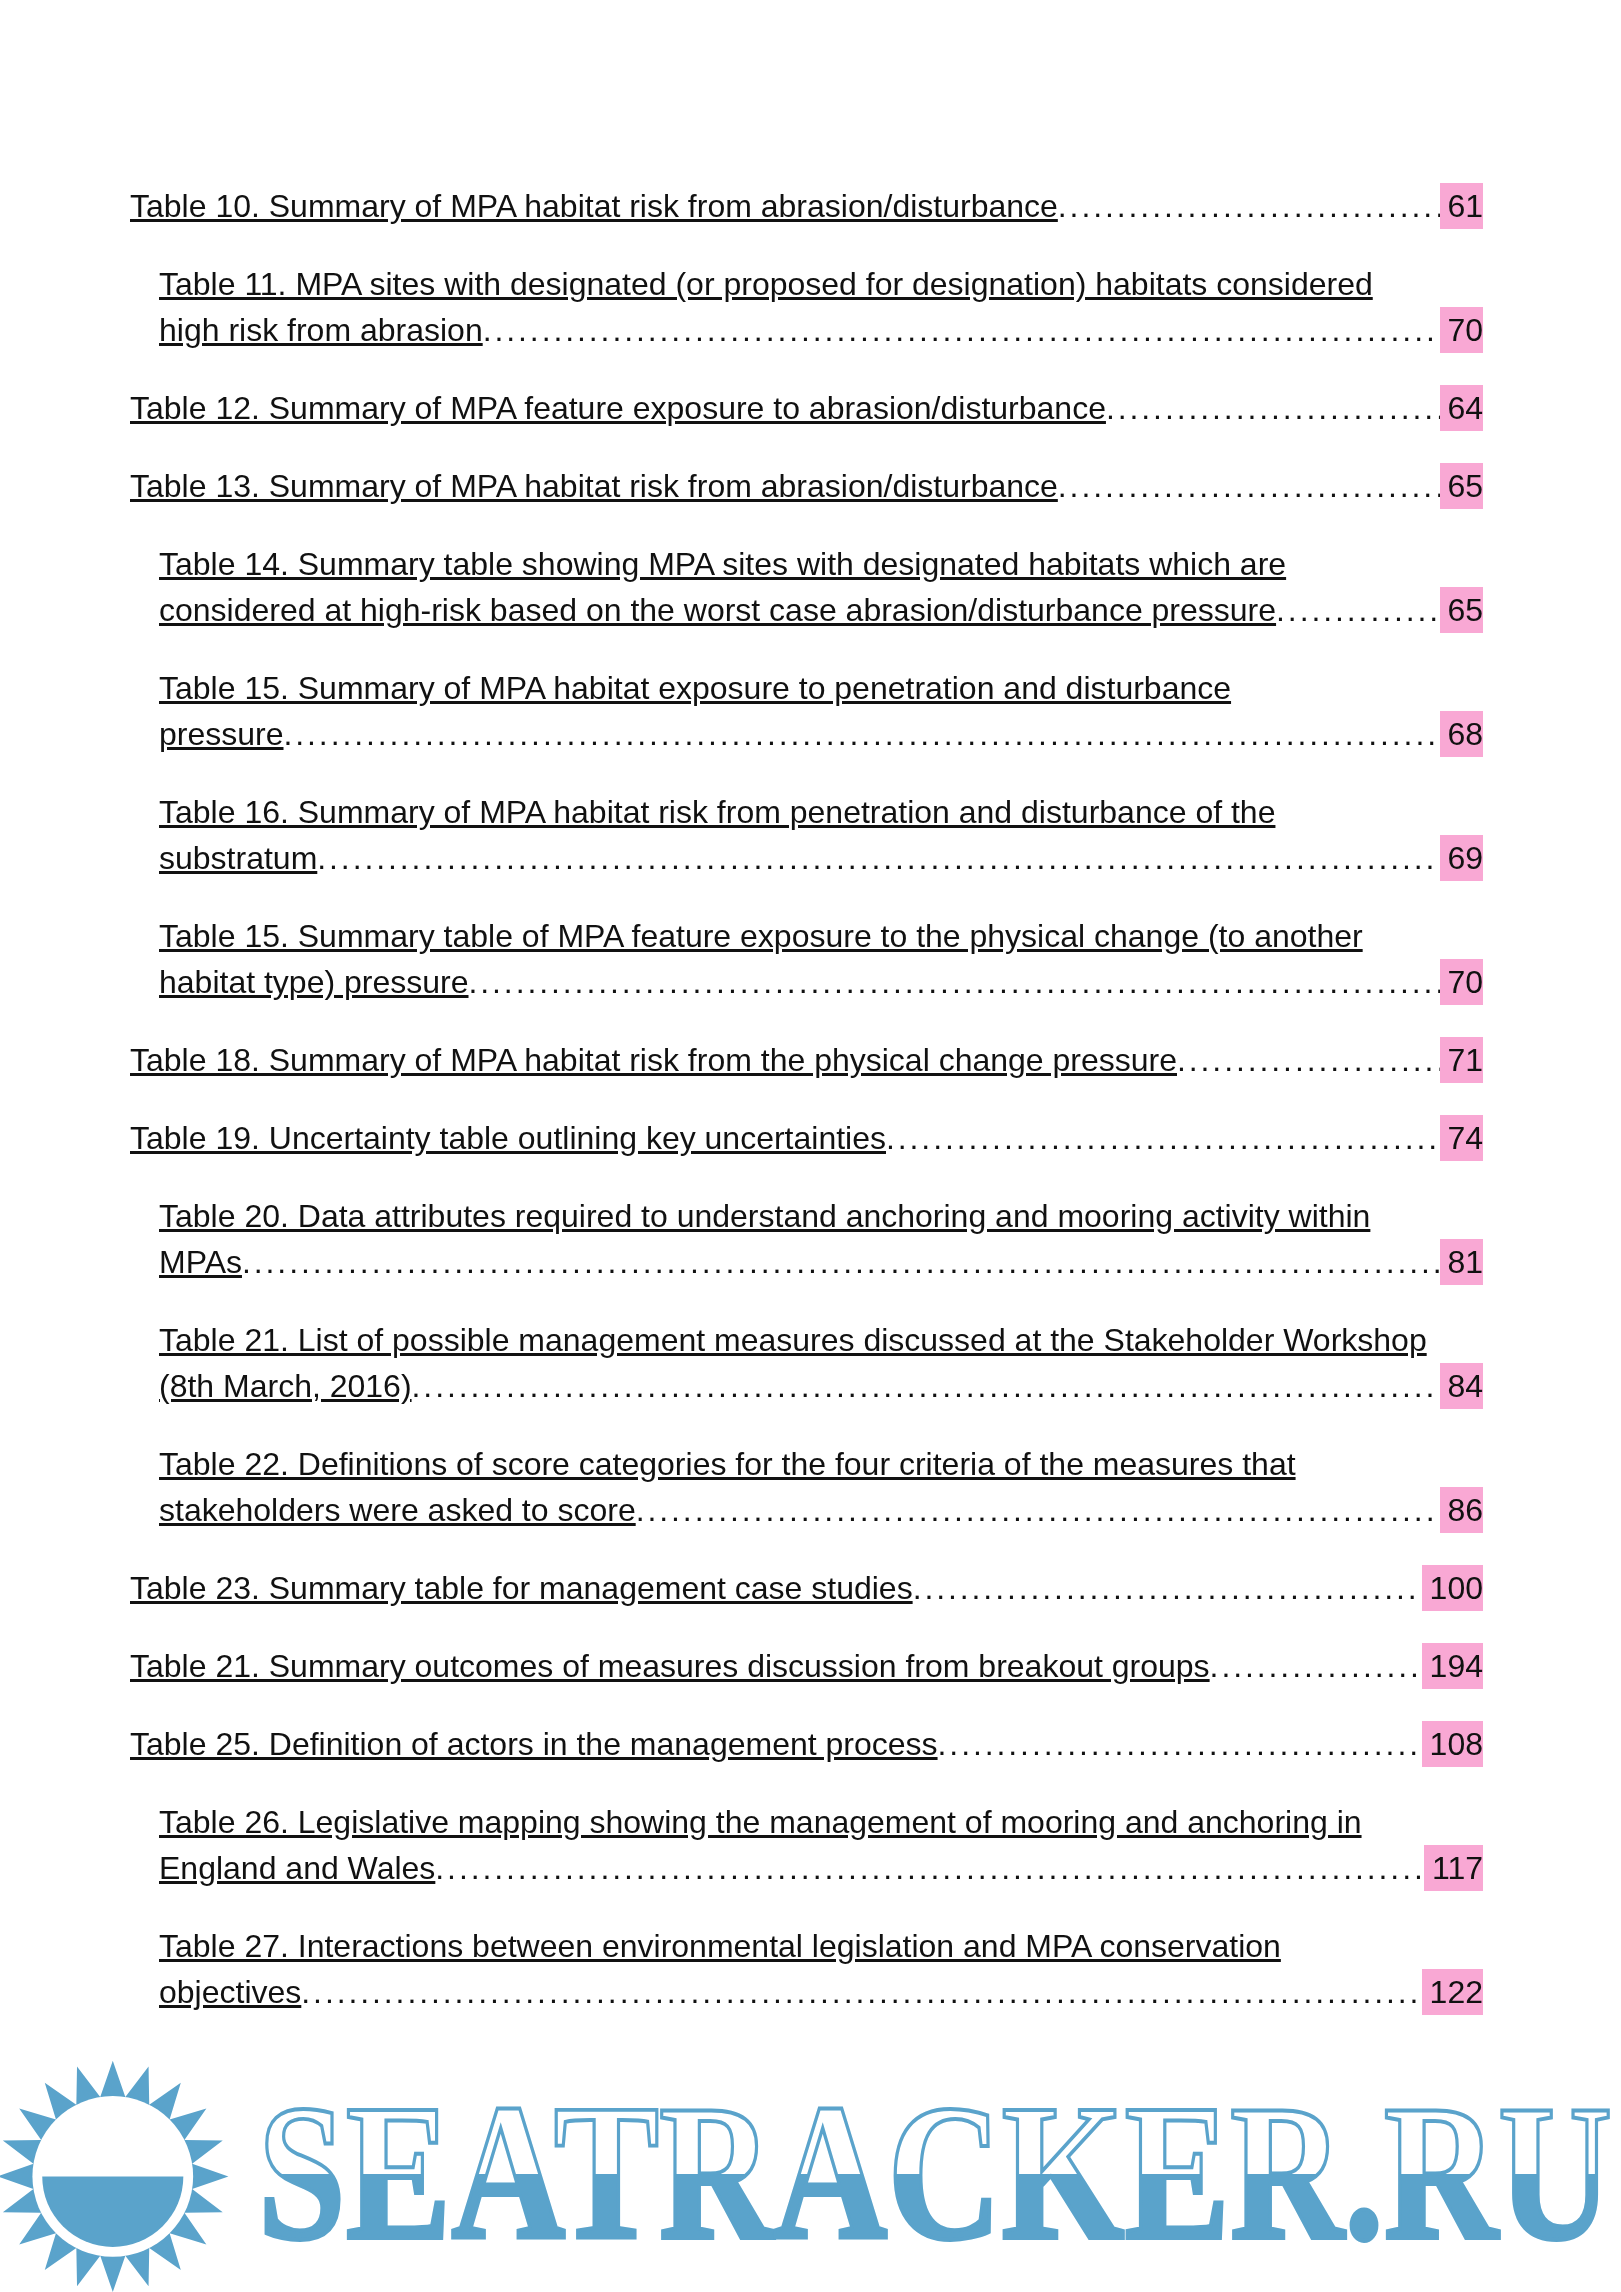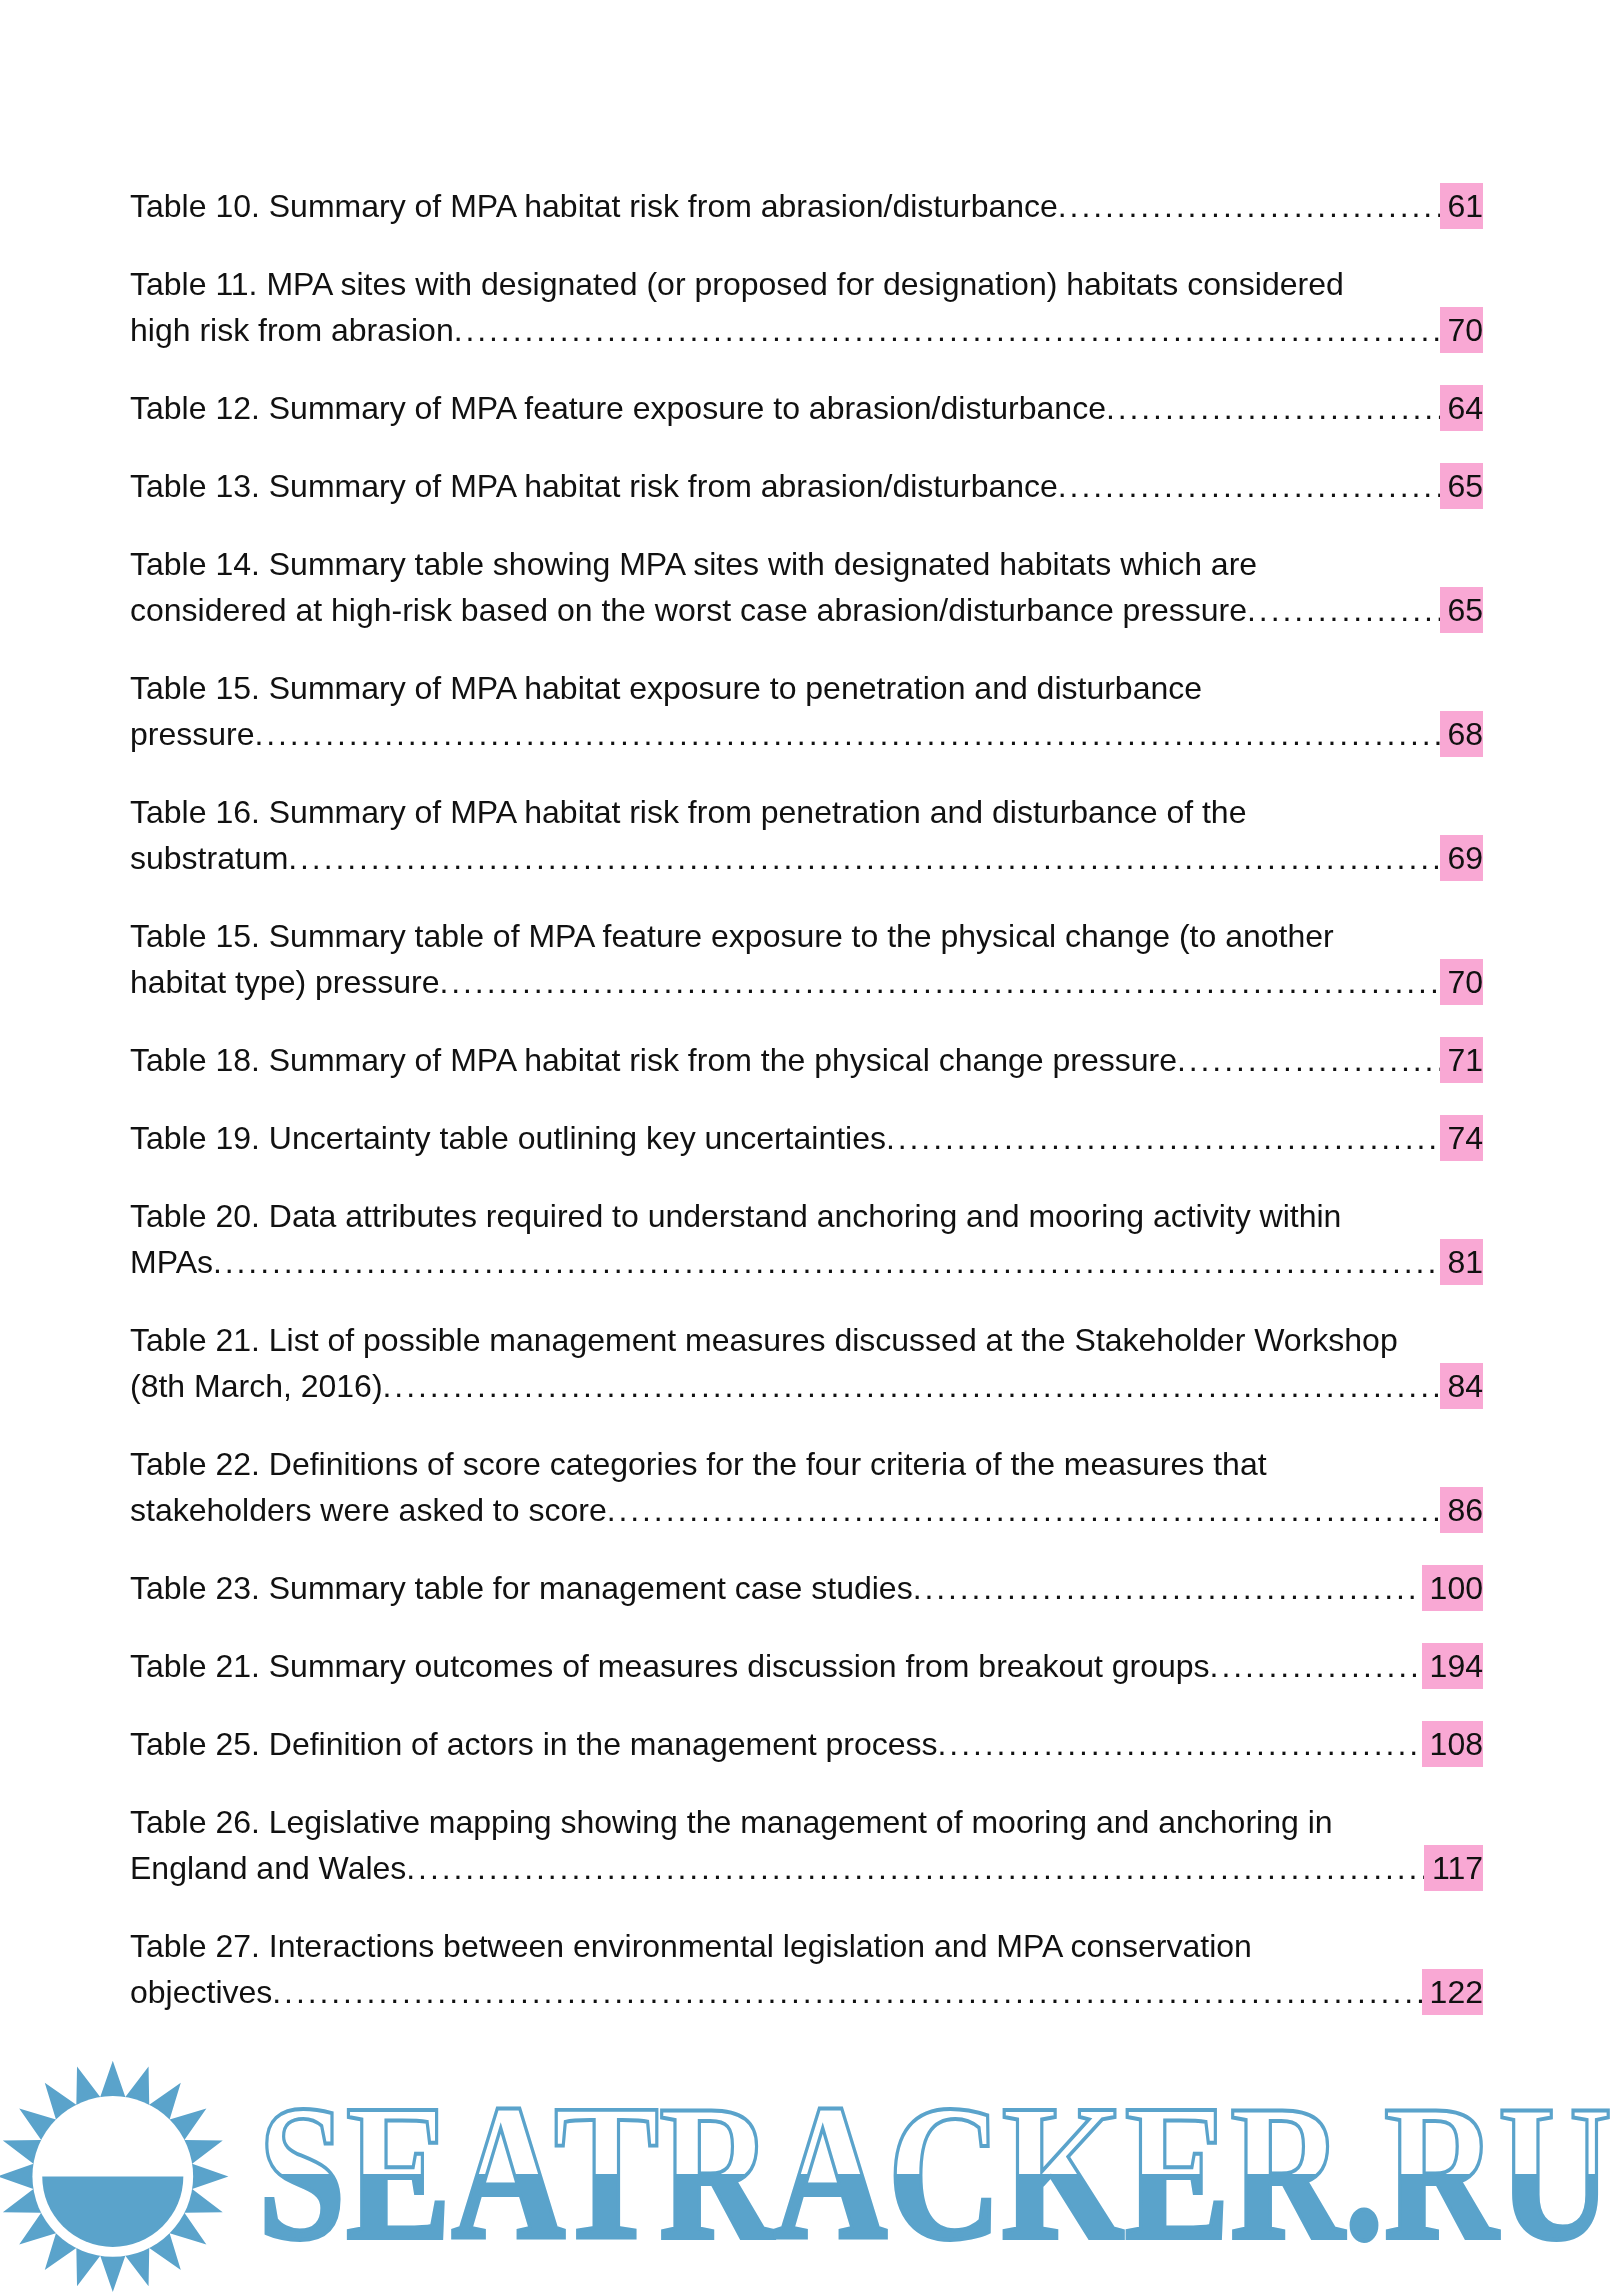--- a/index.html
+++ b/index.html
@@ -20,22 +20,22 @@
   }
   .entry {
     position: relative;
     overflow: hidden;
     font-size: 32px;
     line-height: 46px;
     margin-bottom: 28px;
     text-align: left;
   }
   .entry.lines-1 { height: 46px; }
-  .entry.lines-2 { height: 92px; }
-  .label { white-space: pre; }
+  .entry.lines-2 { height: 92px; margin-left: 29px; }
+  .label { white-space: pre; text-decoration: underline; }
   .dots {
     word-break: break-all;
     letter-spacing: 2.9px;
     color: #111111;
   }
   .page-num {
     position: absolute;
     right: 0;
     bottom: 0;
     background: #f9a8d4;

